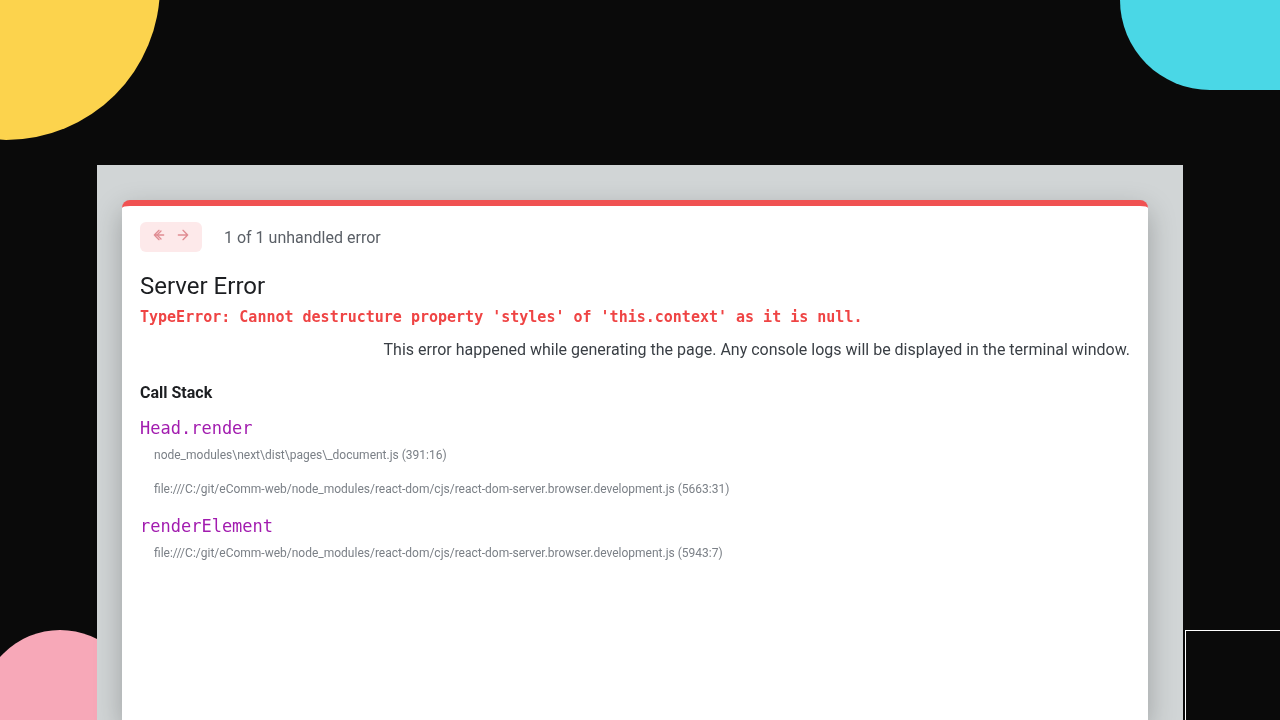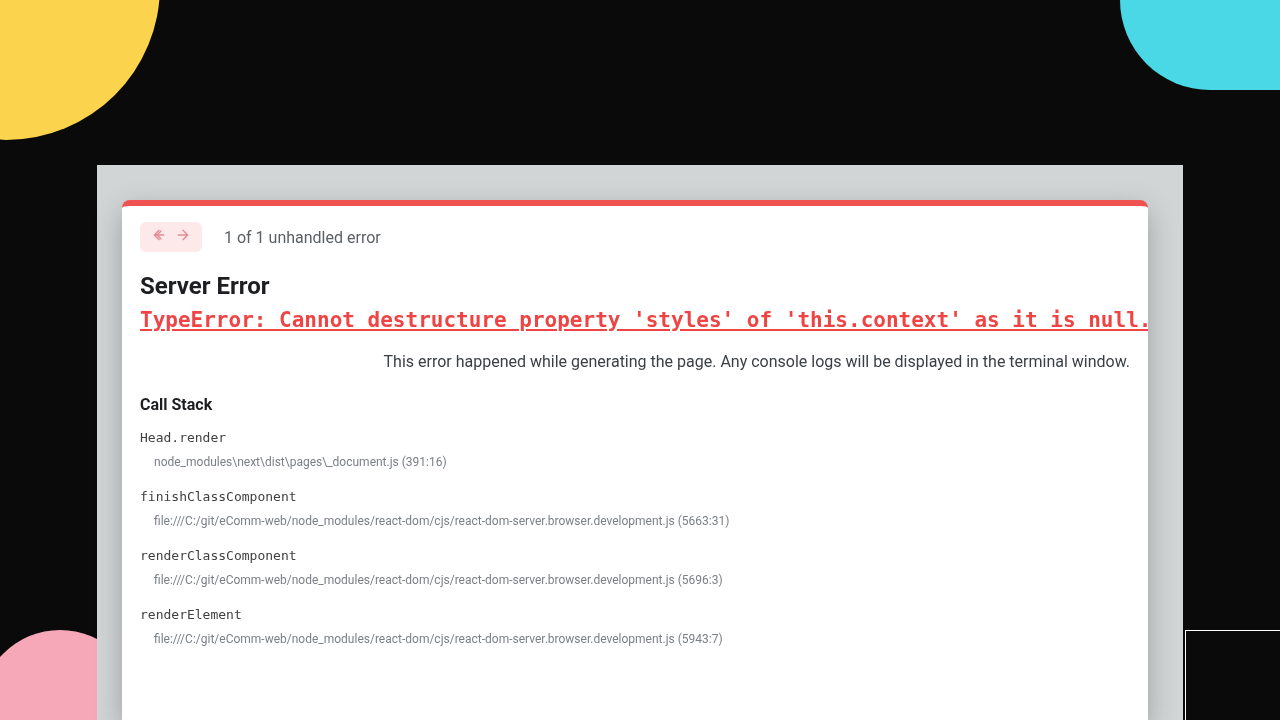--- a/index.html
+++ b/index.html
@@ -113,52 +113,51 @@
       fill: none;
       stroke-linecap: round;
       stroke-linejoin: round;
     }
     .error-counter {
       color: #5a5f66;
       font-size: 16px;
     }
     .error-title {
       font-size: 24px;
-      font-weight: 700;
+      font-weight: 400;
       color: #1c1e21;
       margin-bottom: 8px;
     }
     .error-message {
       font-family: ui-monospace, SFMono-Regular, Menlo, Consolas, monospace;
       color: #ef4444;
       font-weight: 700;
-      font-size: 21px;
-      margin-bottom: 20px;
+      font-size: 15px;
+      margin-bottom: 14px;
       white-space: nowrap;
-      text-decoration: underline;
     }
     .error-description {
       color: #3a3f45;
       font-size: 16px;
       margin-bottom: 24px;
       text-align: right;
     }
     .callstack-heading {
       font-size: 16px;
       font-weight: 700;
       color: #1c1e21;
       margin-bottom: 16px;
     }
     .stack-frame {
       margin-bottom: 20px;
     }
     .frame-fn {
       font-family: ui-monospace, SFMono-Regular, Menlo, Consolas, monospace;
-      font-size: 13px;
-      color: #404040;
+      font-size: 17px;
+      color: #a21caf;
       font-weight: 500;
       margin-bottom: 10px;
     }
     .frame-loc {
       padding-left: 14px;
       color: #7b8087;
       font-size: 12px;
     }
   </style>
 </head>
@@ -202,28 +201,23 @@
     <div class="error-description">This error happened while generating the page. Any console logs will be displayed in the terminal window.</div>
 
     <h2 class="callstack-heading">Call Stack</h2>
 
     <div class="stack-frame">
       <div class="frame-fn">Head.render</div>
       <div class="frame-loc">node_modules\next\dist\pages\_document.js (391:16)</div>
     </div>
 
     <div class="stack-frame">
-      <div class="frame-fn">finishClassComponent</div>
       <div class="frame-loc">file:///C:/git/eComm-web/node_modules/react-dom/cjs/react-dom-server.browser.development.js (5663:31)</div>
     </div>
 
-    <div class="stack-frame">
-      <div class="frame-fn">renderClassComponent</div>
-      <div class="frame-loc">file:///C:/git/eComm-web/node_modules/react-dom/cjs/react-dom-server.browser.development.js (5696:3)</div>
-    </div>
 
     <div class="stack-frame">
       <div class="frame-fn">renderElement</div>
       <div class="frame-loc">file:///C:/git/eComm-web/node_modules/react-dom/cjs/react-dom-server.browser.development.js (5943:7)</div>
     </div>
 
 
   </div>
 </div>
 

